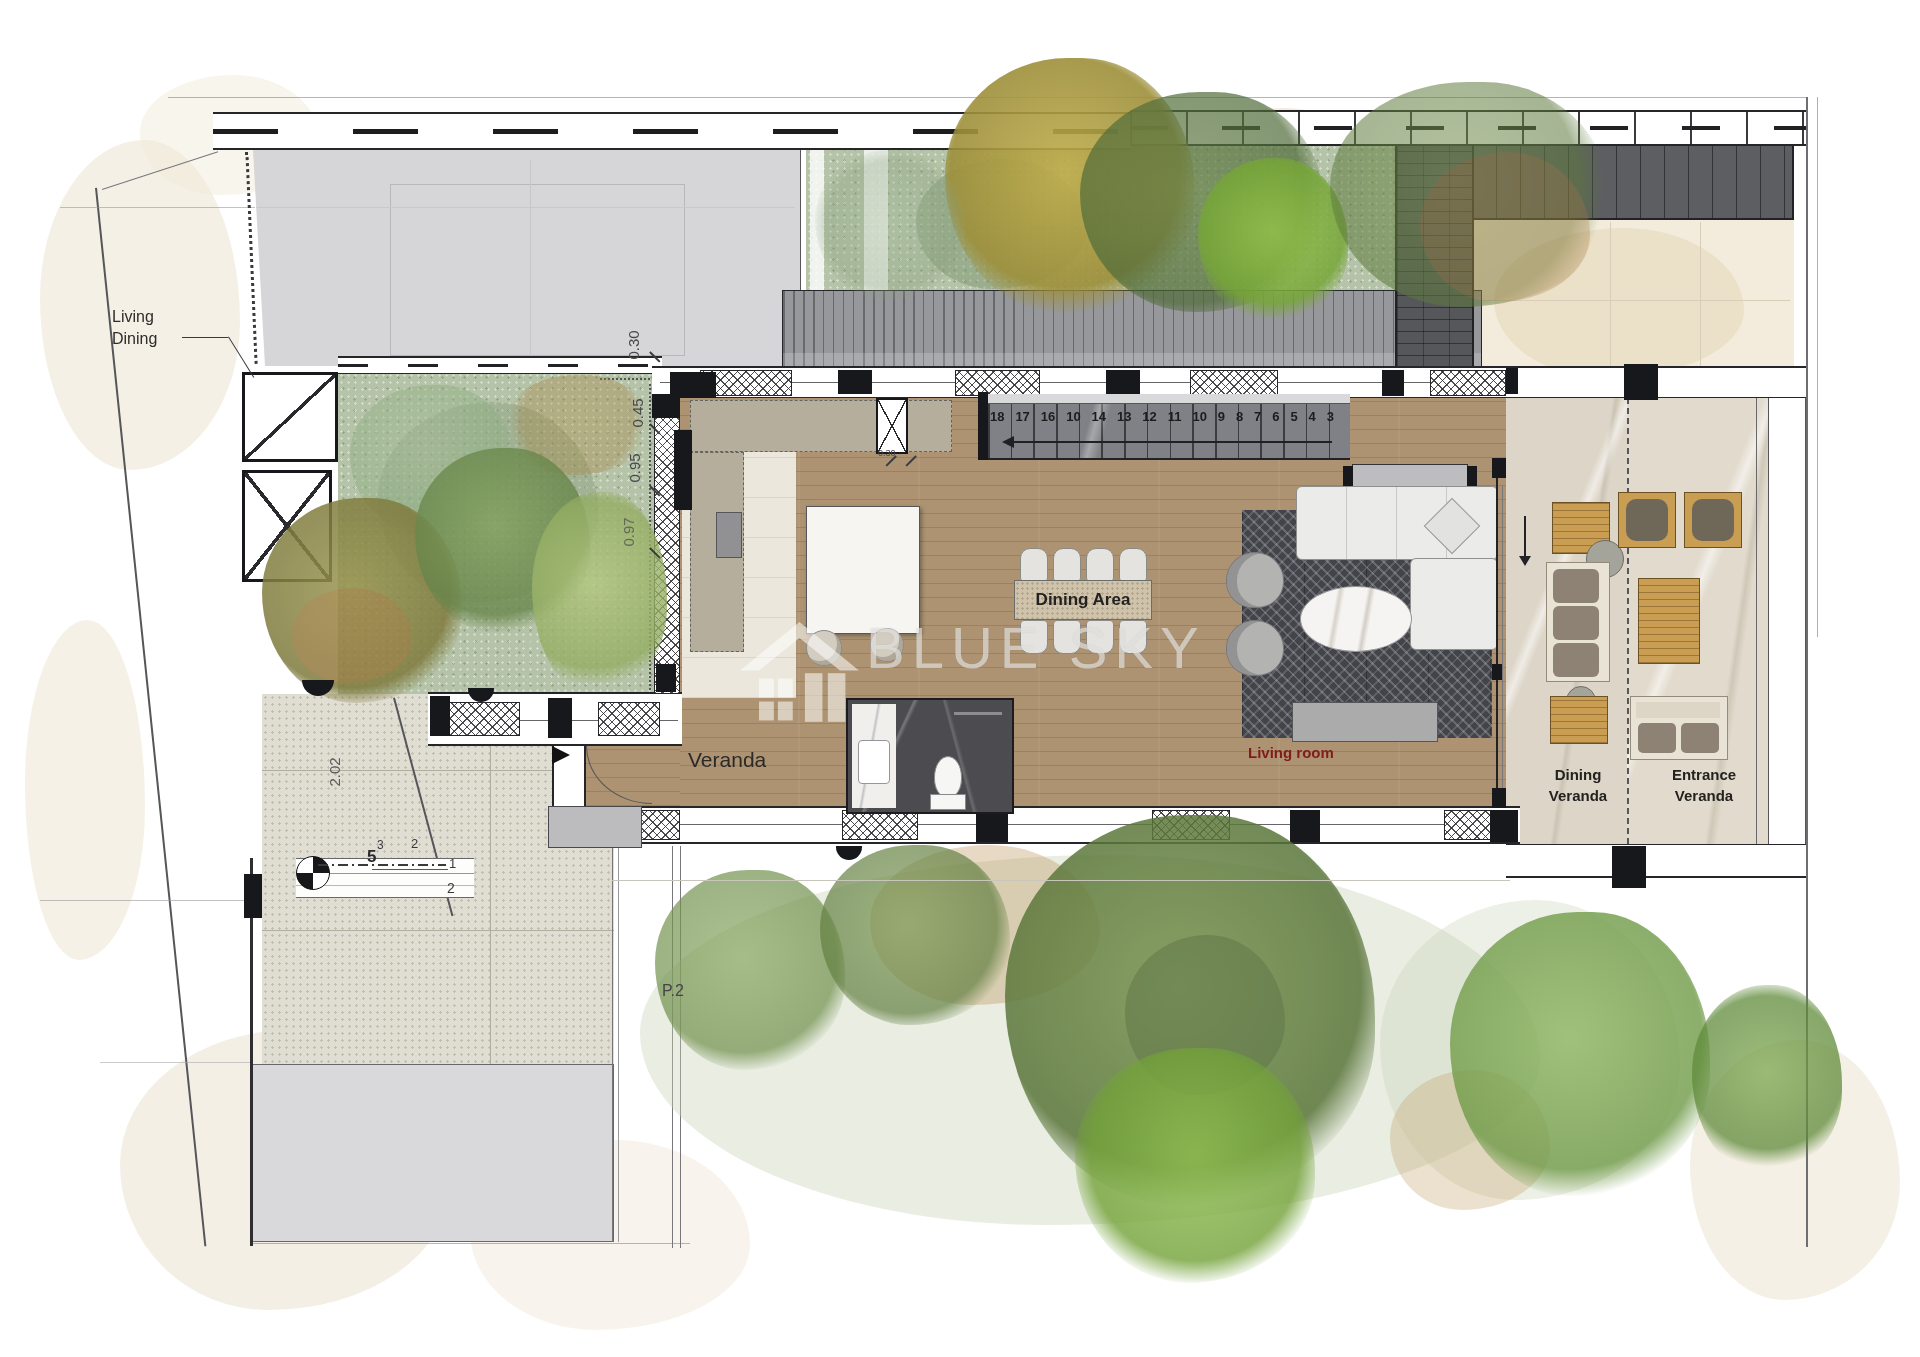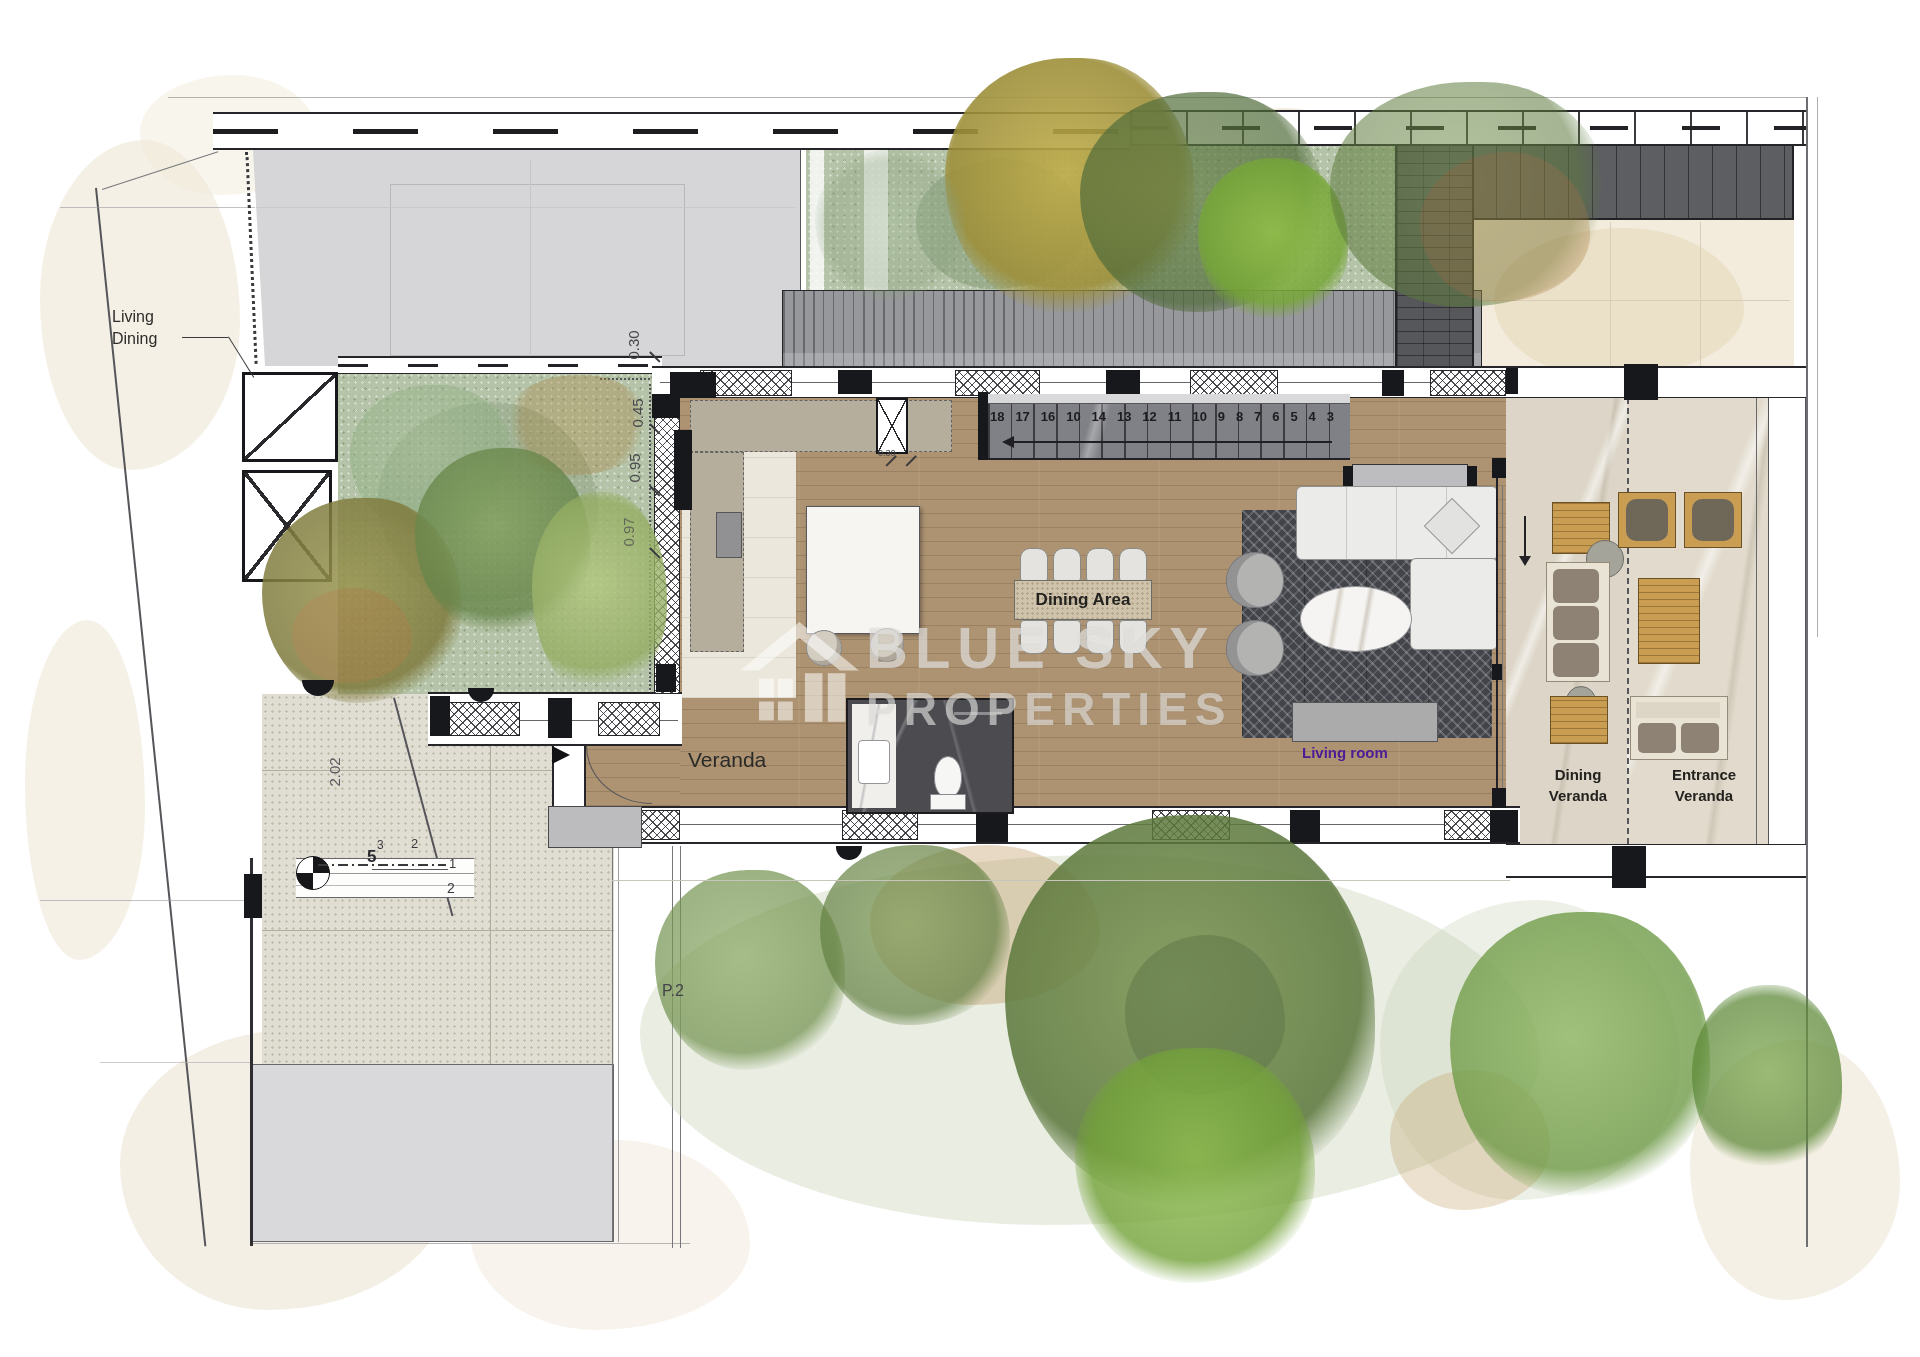--- a/index.html
+++ b/index.html
@@ -49,21 +49,21 @@
     background-image:repeating-linear-gradient(90deg,rgba(35,35,40,.4) 0 1.5px,transparent 1.5px 10px)}
   .pergola{background-color:#5d5e62;border:2px solid #222226;
     background-image:repeating-linear-gradient(90deg,rgba(0,0,0,.45) 0 1.5px,transparent 1.5px 24px)}
   .pergola-v{background-color:#56575b;border:2px solid #222226;
     background-image:repeating-linear-gradient(0deg,rgba(0,0,0,.4) 0 1px,transparent 1px 12px),
                      repeating-linear-gradient(90deg,rgba(0,0,0,.3) 0 1px,transparent 1px 26px)}
   .rug{background-color:#42444a;
     background-image:repeating-linear-gradient(45deg,rgba(255,255,255,.2) 0 2px,transparent 2px 8px),
                      repeating-linear-gradient(-45deg,rgba(255,255,255,.14) 0 2px,transparent 2px 8px),
                      repeating-linear-gradient(90deg,rgba(0,0,0,.25) 0 1px,transparent 1px 62px)}
-  .wm{position:absolute;color:rgba(255,255,255,.55);font-weight:bold;letter-spacing:7px;
+  .wm{position:absolute;color:rgba(255,255,255,.55);font-weight:normal;letter-spacing:7px;
       text-shadow:0 0 1px rgba(110,105,95,.35);white-space:nowrap}
 </style>
 </head>
 <body>
 
 <div id="plan">
 
   <div class="wash" style="left:40px;top:140px;width:200px;height:330px;background:#ece3d0;opacity:.55"></div>
   <div class="wash" style="left:140px;top:75px;width:180px;height:120px;background:#efe8d8;opacity:.45"></div>
   <div class="wash" style="left:25px;top:620px;width:120px;height:340px;background:#ece3d0;opacity:.5"></div>
@@ -358,36 +358,35 @@
   <div class="lbl" style="left:367px;top:847px;font-size:17px;font-weight:bold;color:#2a2a2e">5</div>
   <div class="lbl" style="left:411px;top:836px;font-size:13px;color:#3a3a3e">2</div>
   <div class="lbl" style="left:449px;top:856px;font-size:13px;color:#3a3a3e">1</div>
   <div class="lbl" style="left:447px;top:880px;font-size:14px;color:#3a3a3e">2</div>
 
   <div class="lbl" style="left:112px;top:306px;font-size:16px;line-height:22px">
     <div>Living</div>
     <div>Dining</div>
   </div>
   <div class="lbl" style="left:688px;top:748px;font-size:21px;color:#2a2a28">Veranda</div>
-  <div class="lbl" style="left:1302px;top:744px;font-size:15px;font-weight:bold;color:#4c1d95">Living room</div>
+  <div class="lbl" style="left:1248px;top:744px;font-size:15px;font-weight:bold;color:#7f1d1d">Living room</div>
   <div class="lbl" style="left:1518px;top:764px;width:120px;text-align:center;font-size:15px;font-weight:bold;line-height:21px;color:#23221f">
     <div>Dining</div>
     <div>Veranda</div>
   </div>
   <div class="lbl" style="left:1642px;top:764px;width:124px;text-align:center;font-size:15px;font-weight:bold;line-height:21px;color:#23221f">
     <div>Entrance</div>
     <div>Veranda</div>
   </div>
   <div class="lbl" style="left:662px;top:982px;font-size:16px;color:#44444a">P.2</div>
 
   <svg style="position:absolute;left:732px;top:598px;width:135px;height:145px" viewBox="0 0 100 100">
     <polygon points="6,50 50,14 94,50 80,50 50,26 20,50" fill="rgba(255,255,255,.55)"></polygon>
     <rect x="20" y="56" width="11" height="14" fill="rgba(255,255,255,.55)"></rect>
     <rect x="34" y="56" width="11" height="14" fill="rgba(255,255,255,.55)"></rect>
     <rect x="20" y="73" width="11" height="14" fill="rgba(255,255,255,.55)"></rect>
     <rect x="34" y="73" width="11" height="14" fill="rgba(255,255,255,.55)"></rect>
     <rect x="54" y="52" width="13" height="36" fill="rgba(255,255,255,.55)"></rect>
     <rect x="71" y="52" width="13" height="36" fill="rgba(255,255,255,.55)"></rect>
   </svg>
   <div class="wm" style="left:866px;top:614px;font-size:58px">BLUE SKY</div>
-  <div class="wm" style="left:866px;top:682px;font-size:46px;color:rgba(255,255,255,.5)">PROPERTIES</div>
 
 </div>
 
 </body></html>

